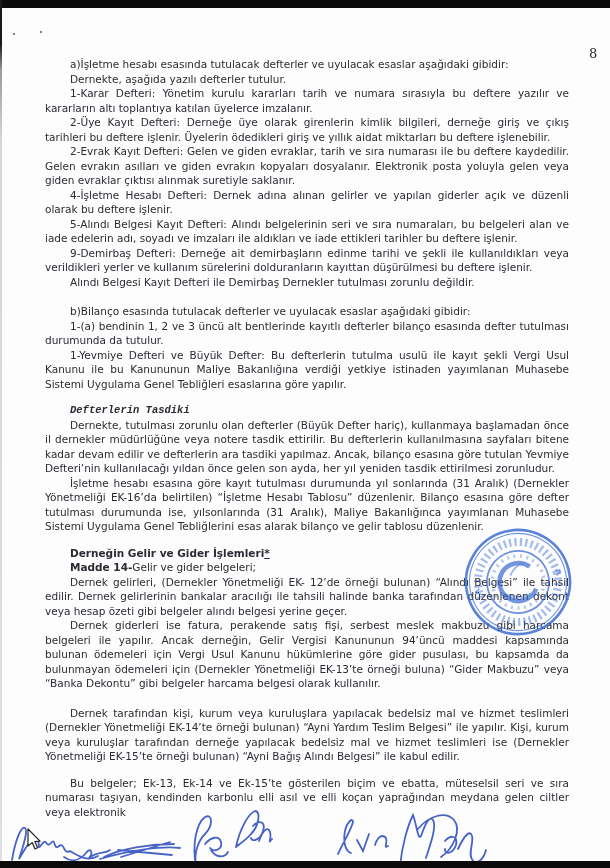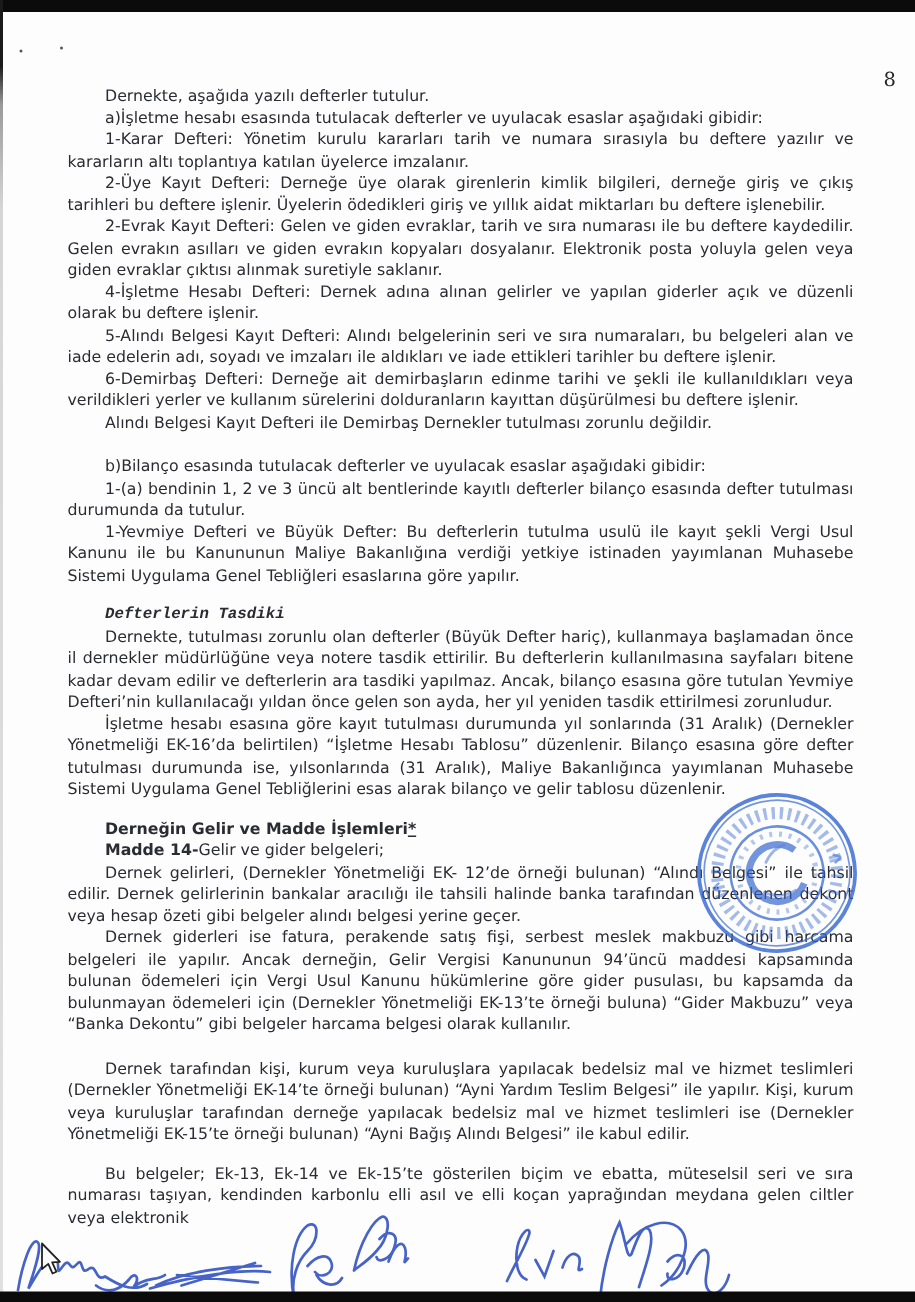--- a/index.html
+++ b/index.html
@@ -51,39 +51,39 @@
 
   <div class="scan-bar-top"></div>
   <div class="scan-edge-left"></div>
 
   <span class="speck" style="left:13px;top:33px;width:2px;height:2px;"></span>
   <span class="speck" style="left:40px;top:31px;width:2px;height:2px;"></span>
 
   <div class="page-number">8</div>
 
   <div class="content">
+    <p>a)İşletme hesabı esasında tutulacak defterler ve uyulacak esaslar aşağıdaki gibidir:</p>
     <p>Dernekte, aşağıda yazılı defterler tutulur.</p>
-    <p>a)İşletme hesabı esasında tutulacak defterler ve uyulacak esaslar aşağıdaki gibidir:</p>
     <p>1-Karar Defteri: Yönetim kurulu kararları tarih ve numara sırasıyla bu deftere yazılır ve kararların altı toplantıya katılan üyelerce imzalanır.</p>
     <p>2-Üye Kayıt Defteri: Derneğe üye olarak girenlerin kimlik bilgileri, derneğe giriş ve çıkış tarihleri bu deftere işlenir. Üyelerin ödedikleri giriş ve yıllık aidat miktarları bu deftere işlenebilir.</p>
     <p>2-Evrak Kayıt Defteri: Gelen ve giden evraklar, tarih ve sıra numarası ile bu deftere kaydedilir. Gelen evrakın asılları ve giden evrakın kopyaları dosyalanır. Elektronik posta yoluyla gelen veya giden evraklar çıktısı alınmak suretiyle saklanır.</p>
     <p>4-İşletme Hesabı Defteri: Dernek adına alınan gelirler ve yapılan giderler açık ve düzenli olarak bu deftere işlenir.</p>
     <p>5-Alındı Belgesi Kayıt Defteri: Alındı belgelerinin seri ve sıra numaraları, bu belgeleri alan ve iade edelerin adı, soyadı ve imzaları ile aldıkları ve iade ettikleri tarihler bu deftere işlenir.</p>
-    <p>6-Demirbaş Defteri: Derneğe ait demirbaşların edinme tarihi ve şekli ile kullanıldıkları veya verildikleri yerler ve kullanım sürelerini dolduranların kayıttan düşürülmesi bu deftere işlenir.</p>
+    <p>9-Demirbaş Defteri: Derneğe ait demirbaşların edinme tarihi ve şekli ile kullanıldıkları veya verildikleri yerler ve kullanım sürelerini dolduranların kayıttan düşürülmesi bu deftere işlenir.</p>
     <p>Alındı Belgesi Kayıt Defteri ile Demirbaş Dernekler tutulması zorunlu değildir.</p>
     <p class="gap2">b)Bilanço esasında tutulacak defterler ve uyulacak esaslar aşağıdaki gibidir:</p>
     <p>1-(a) bendinin 1, 2 ve 3 üncü alt bentlerinde kayıtlı defterler bilanço esasında defter tutulması durumunda da tutulur.</p>
     <p>1-Yevmiye Defteri ve Büyük Defter: Bu defterlerin tutulma usulü ile kayıt şekli Vergi Usul Kanunu ile bu Kanununun Maliye Bakanlığına verdiği yetkiye istinaden yayımlanan Muhasebe Sistemi Uygulama Genel Tebliğleri esaslarına göre yapılır.</p>
 
     <p class="gap h-bold-italic">Defterlerin Tasdiki</p>
     <p>Dernekte, tutulması zorunlu olan defterler (Büyük Defter hariç), kullanmaya başlamadan önce il dernekler müdürlüğüne veya notere tasdik ettirilir. Bu defterlerin kullanılmasına sayfaları bitene kadar devam edilir ve defterlerin ara tasdiki yapılmaz. Ancak, bilanço esasına göre tutulan Yevmiye Defteri’nin kullanılacağı yıldan önce gelen son ayda, her yıl yeniden tasdik ettirilmesi zorunludur.</p>
 
     <p>İşletme hesabı esasına göre kayıt tutulması durumunda yıl sonlarında (31 Aralık) (Dernekler Yönetmeliği EK-16’da belirtilen) “İşletme Hesabı Tablosu” düzenlenir. Bilanço esasına göre defter tutulması durumunda ise, yılsonlarında (31 Aralık), Maliye Bakanlığınca yayımlanan Muhasebe Sistemi Uygulama Genel Tebliğlerini esas alarak bilanço ve gelir tablosu düzenlenir.</p>
 
-    <p class="gap h-bold"><span>Derneğin Gelir ve Madde İşlemleri</span><span class="underline">*</span></p>
+    <p class="gap h-bold"><span>Derneğin Gelir ve Gider İşlemleri</span><span class="underline">*</span></p>
     <p><span class="bold">Madde 14-</span><span>Gelir ve gider belgeleri;</span></p>
     <p>Dernek gelirleri, (Dernekler Yönetmeliği EK- 12’de örneği bulunan) “Alındı Belgesi” ile tahsil edilir. Dernek gelirlerinin bankalar aracılığı ile tahsili halinde banka tarafından düzenlenen dekont veya hesap özeti gibi belgeler alındı belgesi yerine geçer.</p>
     <p>Dernek giderleri ise fatura, perakende satış fişi, serbest meslek makbuzu gibi harcama belgeleri ile yapılır. Ancak derneğin, Gelir Vergisi Kanununun 94’üncü maddesi kapsamında bulunan ödemeleri için Vergi Usul Kanunu hükümlerine göre gider pusulası, bu kapsamda da bulunmayan ödemeleri için (Dernekler Yönetmeliği EK-13’te örneği buluna) “Gider Makbuzu” veya “Banka Dekontu” gibi belgeler harcama belgesi olarak kullanılır.</p>
 
     <p class="gap2">Dernek tarafından kişi, kurum veya kuruluşlara yapılacak bedelsiz mal ve hizmet teslimleri (Dernekler Yönetmeliği EK-14’te örneği bulunan) “Ayni Yardım Teslim Belgesi” ile yapılır. Kişi, kurum veya kuruluşlar tarafından derneğe yapılacak bedelsiz mal ve hizmet teslimleri ise (Dernekler Yönetmeliği EK-15’te örneği bulunan) “Ayni Bağış Alındı Belgesi” ile kabul edilir.</p>
     <p class="gap">Bu belgeler; Ek-13, Ek-14 ve Ek-15’te gösterilen biçim ve ebatta, müteselsil seri ve sıra numarası taşıyan, kendinden karbonlu elli asıl ve elli koçan yaprağından meydana gelen ciltler veya elektronik</p>
   </div>
 
   <svg class="stamp-wrap" viewBox="0 0 124 124">
     <g transform="rotate(-14 62 62)" fill="none" stroke="#2e62cf" opacity="0.78">

